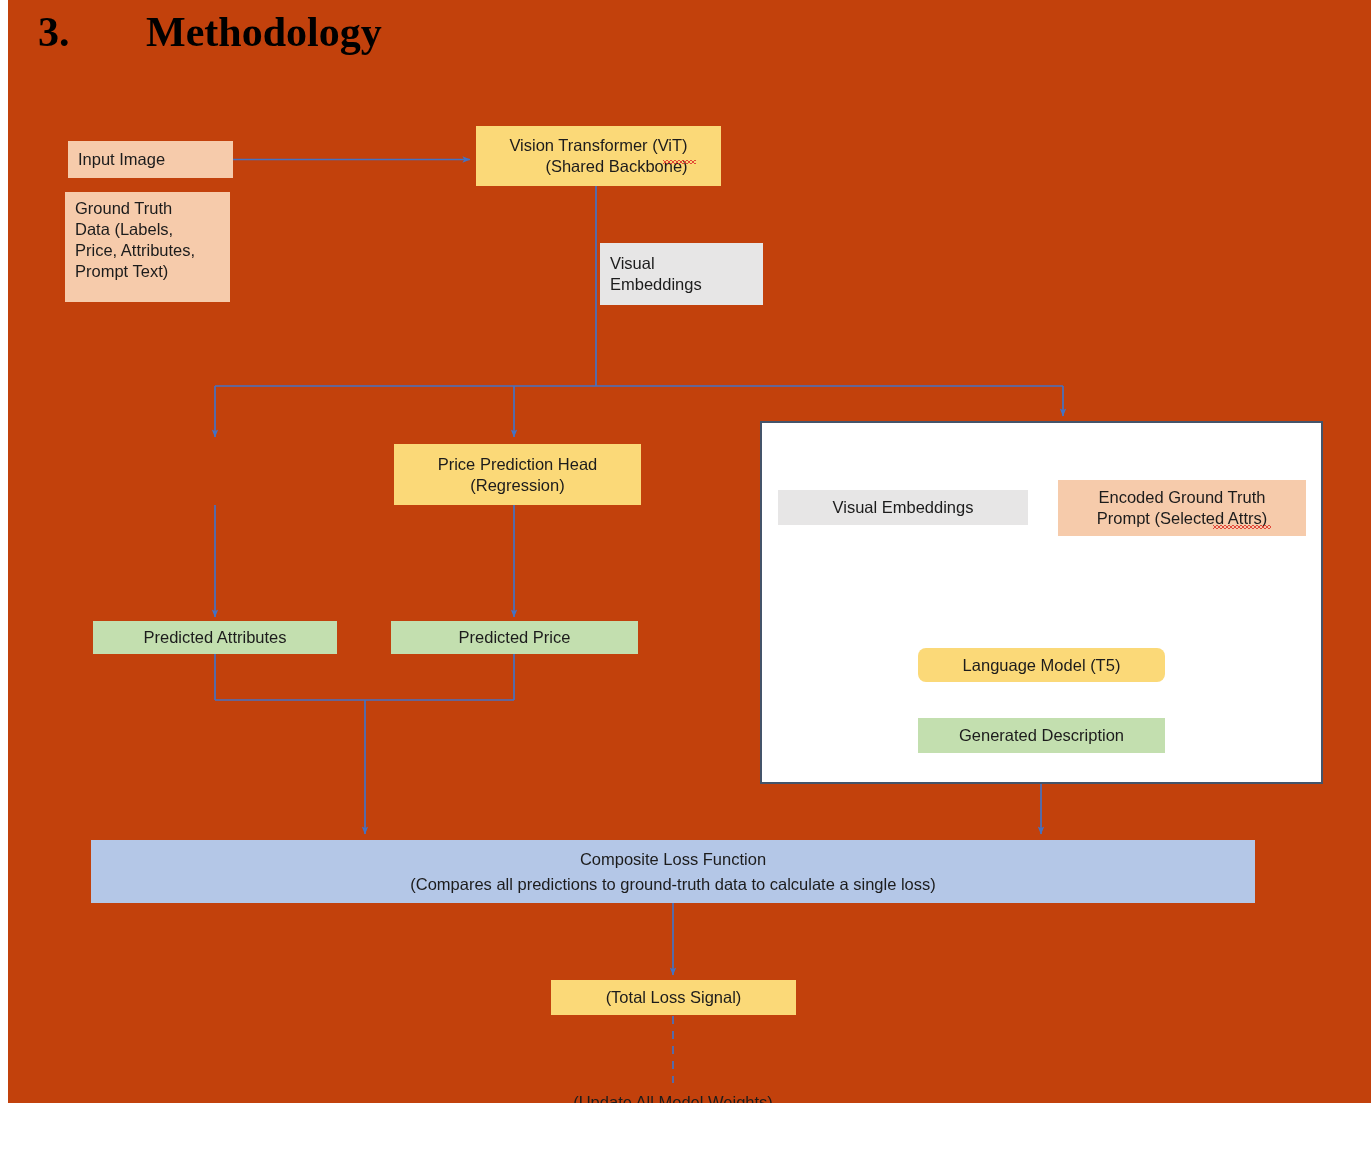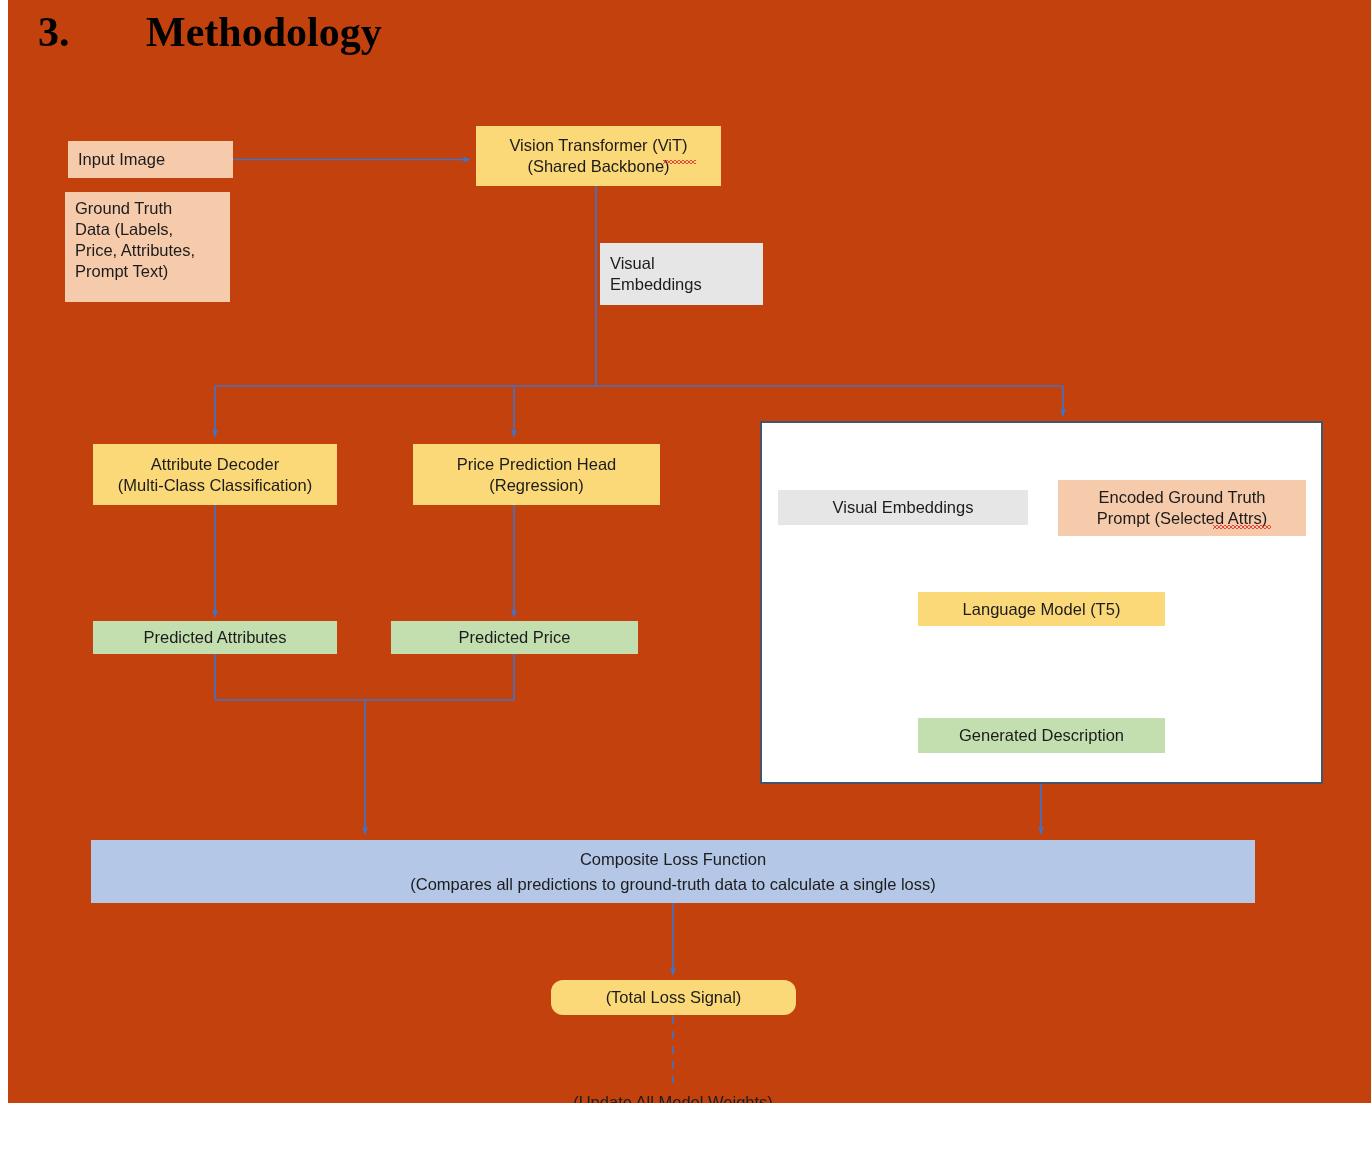--- a/index.html
+++ b/index.html
@@ -154,49 +154,47 @@
     </g>
   </svg>
 
   <div class="node peach left-align" style="left:60px; top:141px; width:165px; height:37px;">Input Image</div>
 
   <div class="node peach left-align" style="left:57px; top:192px; width:165px; height:110px; align-items:flex-start; padding-top:6px;">Ground Truth
 Data (Labels,
 Price, Attributes,
 Prompt Text)</div>
 
-  <div class="node yellow" style="left:468px; top:126px; width:245px; height:60px;">Vision Transformer (ViT)
+  <div class="node yellow" style="left:468px; top:126px; width:245px; height:60px;text-align:right;">Vision Transformer (ViT)
 (Shared Backbone)</div>
   <div class="squiggle" style="left:655px; top:160px; width:33px;"></div>
 
   <div class="node gray left-align" style="left:592px; top:243px; width:163px; height:62px;">Visual
 Embeddings</div>
 
-  <div class="node yellow" style="left:85px; top:444px; width:244px; height:61px;">Attribute Decoder
-(Multi-Class Classification)</div>
-
-  <div class="node yellow" style="left:405px; top:444px; width:247px; height:61px;">Price Prediction Head
+
+  <div class="node yellow" style="left:386px; top:444px; width:247px; height:61px;">Price Prediction Head
 (Regression)</div>
 
   <div class="node green" style="left:85px; top:621px; width:244px; height:33px;">Predicted Attributes</div>
 
   <div class="node green" style="left:383px; top:621px; width:247px; height:33px;">Predicted Price</div>
 
   <div id="fusion-container"></div>
 
   <div class="node gray" style="left:770px; top:490px; width:250px; height:35px;">Visual Embeddings</div>
 
   <div class="node peach" style="left:1050px; top:480px; width:248px; height:56px;">Encoded Ground Truth
 Prompt (Selected Attrs)</div>
   <div class="squiggle" style="left:1205px; top:525px; width:58px;"></div>
 
-  <div class="node yellow" style="left:910px; top:592px; width:247px; height:34px;">Language Model (T5)</div>
+  <div class="node yellow" style="left:910px; top:648px; width:247px; height:34px;border-radius:8px;">Language Model (T5)</div>
 
   <div class="node green" style="left:910px; top:718px; width:247px; height:35px;">Generated Description</div>
 
   <div class="node blue" style="left:83px; top:840px; width:1164px; height:63px; line-height:25px;text-align:center;">Composite Loss Function
 (Compares all predictions to ground-truth data to calculate a single loss)</div>
 
-  <div class="node yellow" style="left:543px; top:980px; width:245px; height:35px;border-radius:12px;">(Total Loss Signal)</div>
+  <div class="node yellow" style="left:543px; top:980px; width:245px; height:35px;">(Total Loss Signal)</div>
 
   <div class="node" style="left:520px; top:1088px; width:290px; height:28px; background:transparent;">(Update All Model Weights)</div>
 
 </div>
 
 </body></html>

